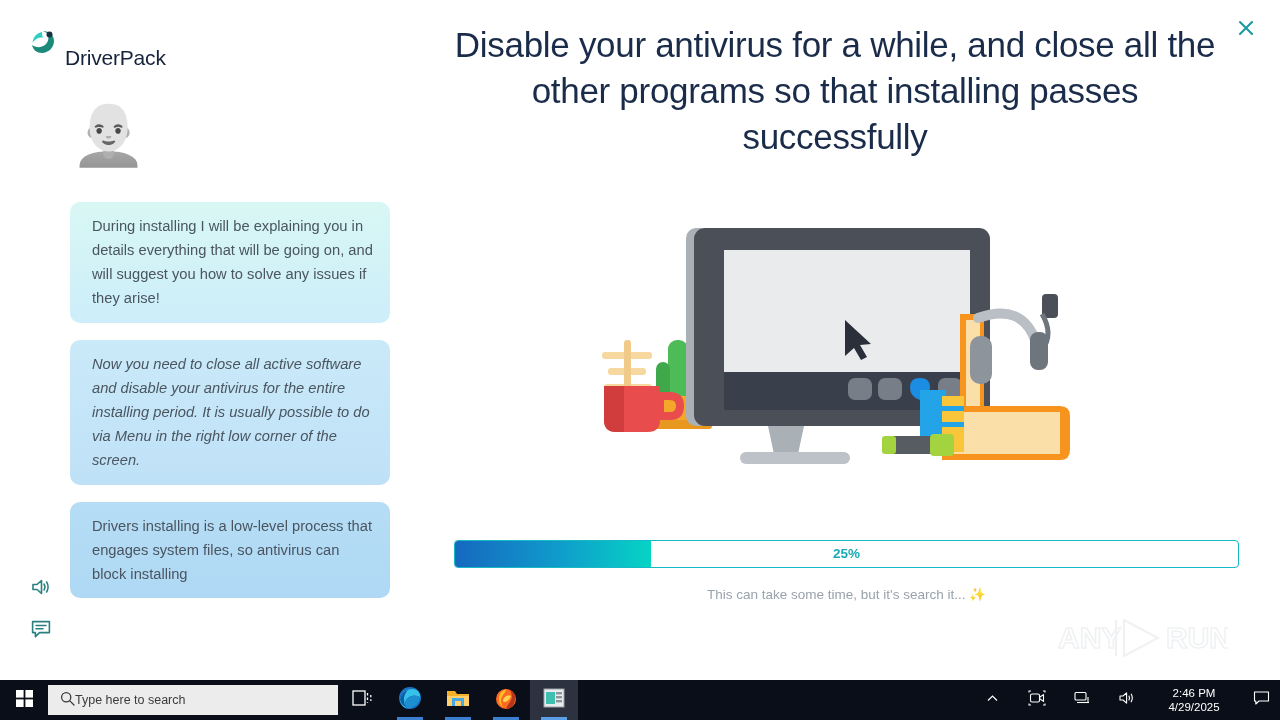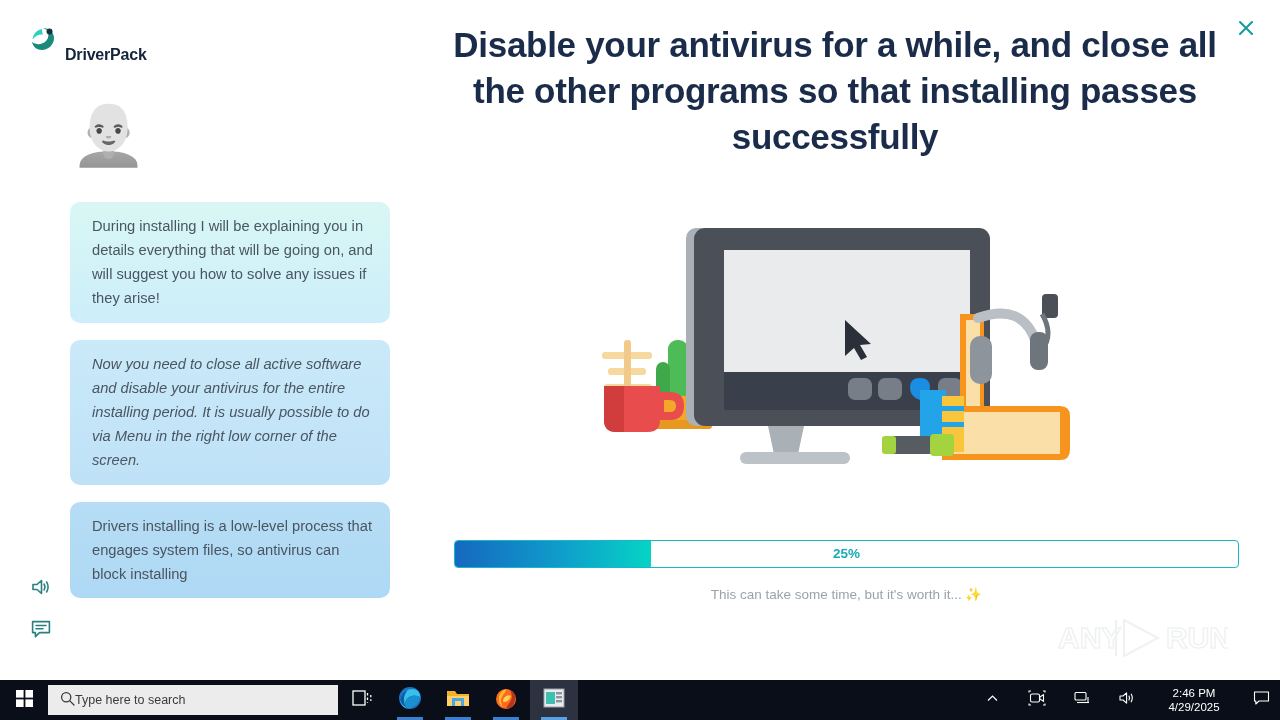--- a/index.html
+++ b/index.html
@@ -25,21 +25,21 @@
   }
 
   
   .logo-wrap {
     position: absolute;
     left: 30px; top: 14px;
     display: flex; align-items: center; gap: 9px;
   }
   .logo-mark { width: 26px; height: 26px; display: block; }
   .logo-text {
-    font-size: 16px; font-weight: bold;
+    font-size: 21px; font-weight: normal;
     color: #15243b; letter-spacing: -0.2px; margin-top: 32px;
   }
 
   
   .close-btn {
     position: absolute;
     right: 20px; top: 14px;
     width: 28px; height: 28px;
     display: flex; align-items: center; justify-content: center;
     cursor: pointer;
@@ -89,21 +89,21 @@
     position: absolute;
     left: 440px; top: 0;
     width: 840px; height: 680px;
   }
   .headline {
     position: absolute;
     left: 10px; top: 22px;
     width: 770px;
     text-align: center;
     font-size: 35px;
-    font-weight: bold;
+    font-weight: normal;
     line-height: 46px;
     color: #1a2c4a;
     letter-spacing: -0.3px;
   }
   .illustration {
     position: absolute;
     left: 150px; top: 210px;
     width: 500px; height: 260px;
   }
   .progress-area {
@@ -330,21 +330,21 @@
             <path d="M452 104 Q464 124 452 140" fill="none" stroke="#6e757c" stroke-width="5"></path>
           </g>
         </svg>
       </div>
 
       <div class="progress-area">
         <div class="progress-bar">
           <div class="progress-fill" id="progress-fill" style="width: 25%;"></div>
           <div class="progress-label">25%</div>
         </div>
-        <div class="progress-note">This can take some time, but it's worth it... ✨</div>
+        <div class="progress-note">This can take some time, but it's search it... ✨</div>
       </div>
     </div>
 
     <div class="watermark">
       <svg width="170" height="52" viewBox="0 0 170 52">
         <text x="0" y="36" font-family="Liberation Sans, sans-serif" font-size="30" font-weight="bold" fill="none" stroke="#eceef0" stroke-width="1.6">ANY</text>
         <text x="108" y="36" font-family="Liberation Sans, sans-serif" font-size="30" font-weight="bold" fill="none" stroke="#eceef0" stroke-width="1.6">RUN</text>
         <path d="M66 8 L100 26 L66 44 Z" fill="none" stroke="#eceef0" stroke-width="2"></path>
         <path d="M58 8 L58 44" stroke="#eceef0" stroke-width="2"></path>
       </svg>

